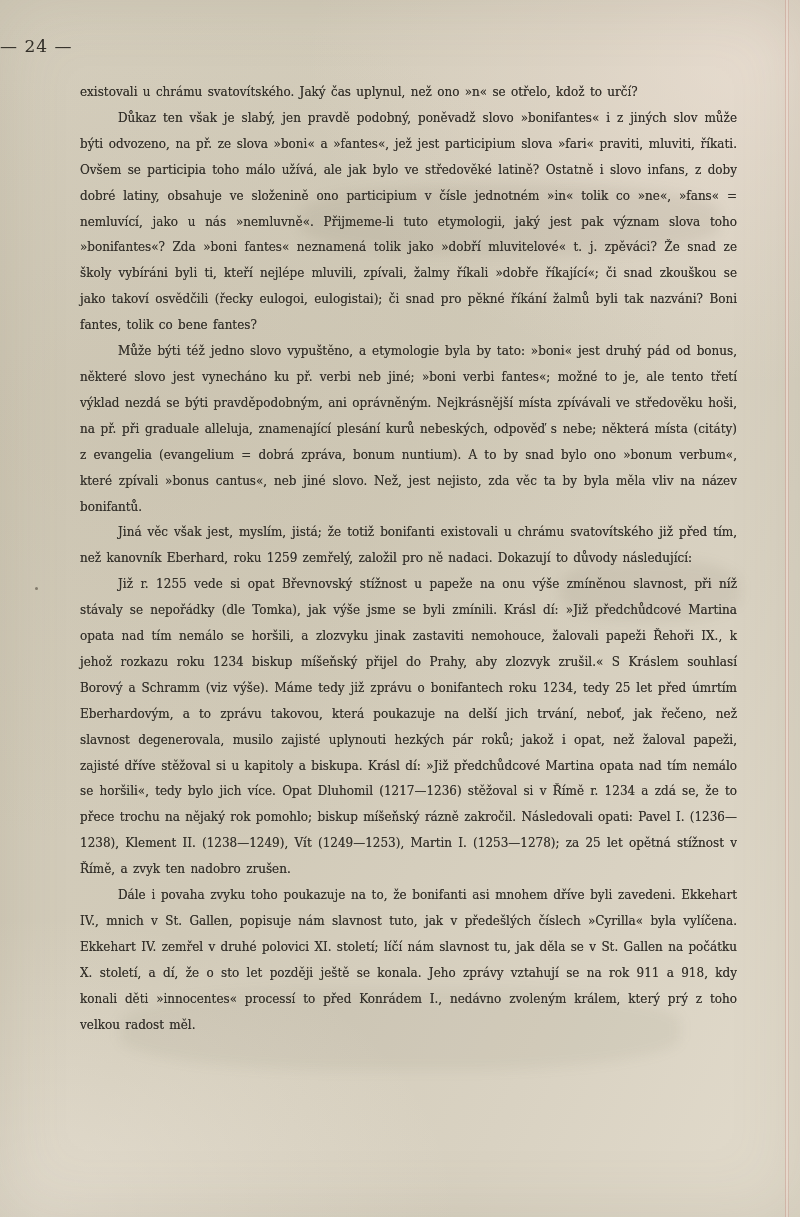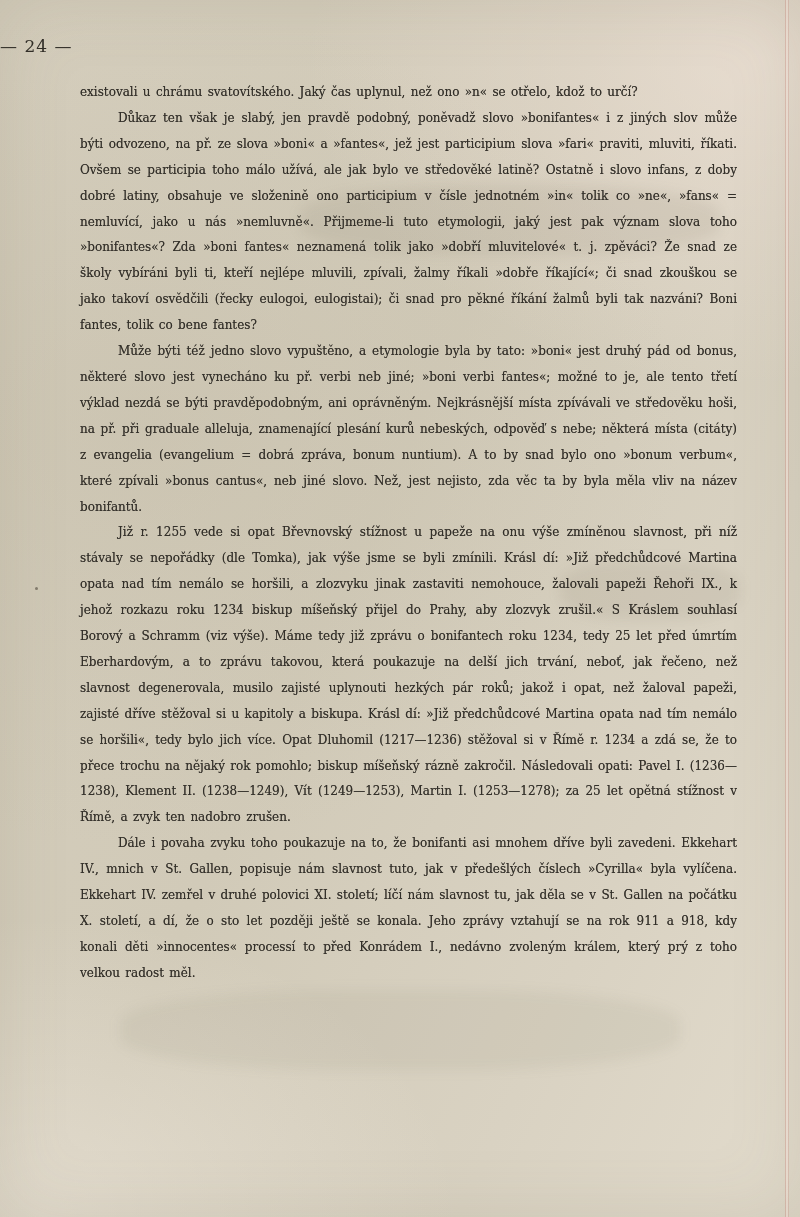--- a/index.html
+++ b/index.html
@@ -93,20 +93,21 @@
   <div class="page-number">— 24 —</div>
 
   <div class="smudge smudge-1"></div>
   <div class="smudge smudge-2"></div>
   <div class="smudge smudge-3"></div>
 
   <div class="text-block">
     <p class="para no-indent">existovali u chrámu svatovítského. Jaký čas uplynul, než ono »n« se otřelo, kdož to určí?</p>
     <p class="para">Důkaz ten však je slabý, jen pravdě podobný, poněvadž slovo »bonifantes« i z jiných slov může býti odvozeno, na př. ze slova »boni« a »fantes«, jež jest participium slova »fari« praviti, mluviti, říkati. Ovšem se participia toho málo užívá, ale jak bylo ve středověké latině? Ostatně i slovo infans, z doby dobré latiny, obsahuje ve složenině ono participium v čísle jednotném »in« tolik co »ne«, »fans« = nemluvící, jako u nás »nemluvně«. Přijmeme-li tuto etymologii, jaký jest pak význam slova toho »bonifantes«? Zda »boni fantes« neznamená tolik jako »dobří mluvitelové« t. j. zpěváci? Že snad ze školy vybíráni byli ti, kteří nejlépe mluvili, zpívali, žalmy říkali »dobře říkající«; či snad zkouškou se jako takoví osvědčili (řecky eulogoi, eulogistai); či snad pro pěkné říkání žalmů byli tak nazváni? Boni fantes, tolik co bene fantes?</p>
     <p class="para">Může býti též jedno slovo vypuštěno, a etymologie byla by tato: »boni« jest druhý pád od bonus, některé slovo jest vynecháno ku př. verbi neb jiné; »boni verbi fantes«; možné to je, ale tento třetí výklad nezdá se býti pravděpodobným, ani oprávněným. Nejkrásnější místa zpívávali ve středověku hoši, na př. při graduale alleluja, znamenající plesání kurů nebeských, odpověď s nebe; některá místa (citáty) z evangelia (evangelium = dobrá zpráva, bonum nuntium). A to by snad bylo ono »bonum verbum«, které zpívali »bonus cantus«, neb jiné slovo. Než, jest nejisto, zda věc ta by byla měla vliv na název bonifantů.</p>
+    <p class="para">Jiná věc však jest, myslím, jistá; že totiž bonifanti existovali u chrámu svatovítského již před tím, než kanovník Eberhard, roku 1259 zemřelý, založil pro ně nadaci. Dokazují to důvody následující:</p>
     <p class="para">Již r. 1255 vede si opat Břevnovský stížnost u papeže na onu výše zmíněnou slavnost, při níž stávaly se nepořádky (dle Tomka), jak výše jsme se byli zmínili. Krásl dí: »Již předchůdcové Martina opata nad tím nemálo se horšili, a zlozvyku jinak zastaviti nemohouce, žalovali papeži Řehoři IX., k jehož rozkazu roku 1234 biskup míšeňský přijel do Prahy, aby zlozvyk zrušil.« S Kráslem souhlasí Borový a Schramm (viz výše). Máme tedy již zprávu o bonifantech roku 1234, tedy 25 let před úmrtím Eberhardovým, a to zprávu takovou, která poukazuje na delší jich trvání, neboť, jak řečeno, než slavnost degenerovala, musilo zajisté uplynouti hezkých pár roků; jakož i opat, než žaloval papeži, zajisté dříve stěžoval si u kapitoly a biskupa. Krásl dí: »Již předchůdcové Martina opata nad tím nemálo se horšili«, tedy bylo jich více. Opat Dluhomil (1217—1236) stěžoval si v Římě r. 1234 a zdá se, že to přece trochu na nějaký rok pomohlo; biskup míšeňský rázně zakročil. Následovali opati: Pavel I. (1236—1238), Klement II. (1238—1249), Vít (1249—1253), Martin I. (1253—1278); za 25 let opětná stížnost v Římě, a zvyk ten nadobro zrušen.</p>
     <p class="para">Dále i povaha zvyku toho poukazuje na to, že bonifanti asi mnohem dříve byli zavedeni. Ekkehart IV., mnich v St. Gallen, popisuje nám slavnost tuto, jak v předešlých číslech »Cyrilla« byla vylíčena. Ekkehart IV. zemřel v druhé polovici XI. století; líčí nám slavnost tu, jak děla se v St. Gallen na počátku X. století, a dí, že o sto let později ještě se konala. Jeho zprávy vztahují se na rok 911 a 918, kdy konali děti »innocentes« processí to před Konrádem I., nedávno zvoleným králem, který prý z toho velkou radost měl.</p>
 
   </div>
 
   <div class="speck"></div>
   <div class="edge-line"></div>
 </div>
 
 </body></html>

